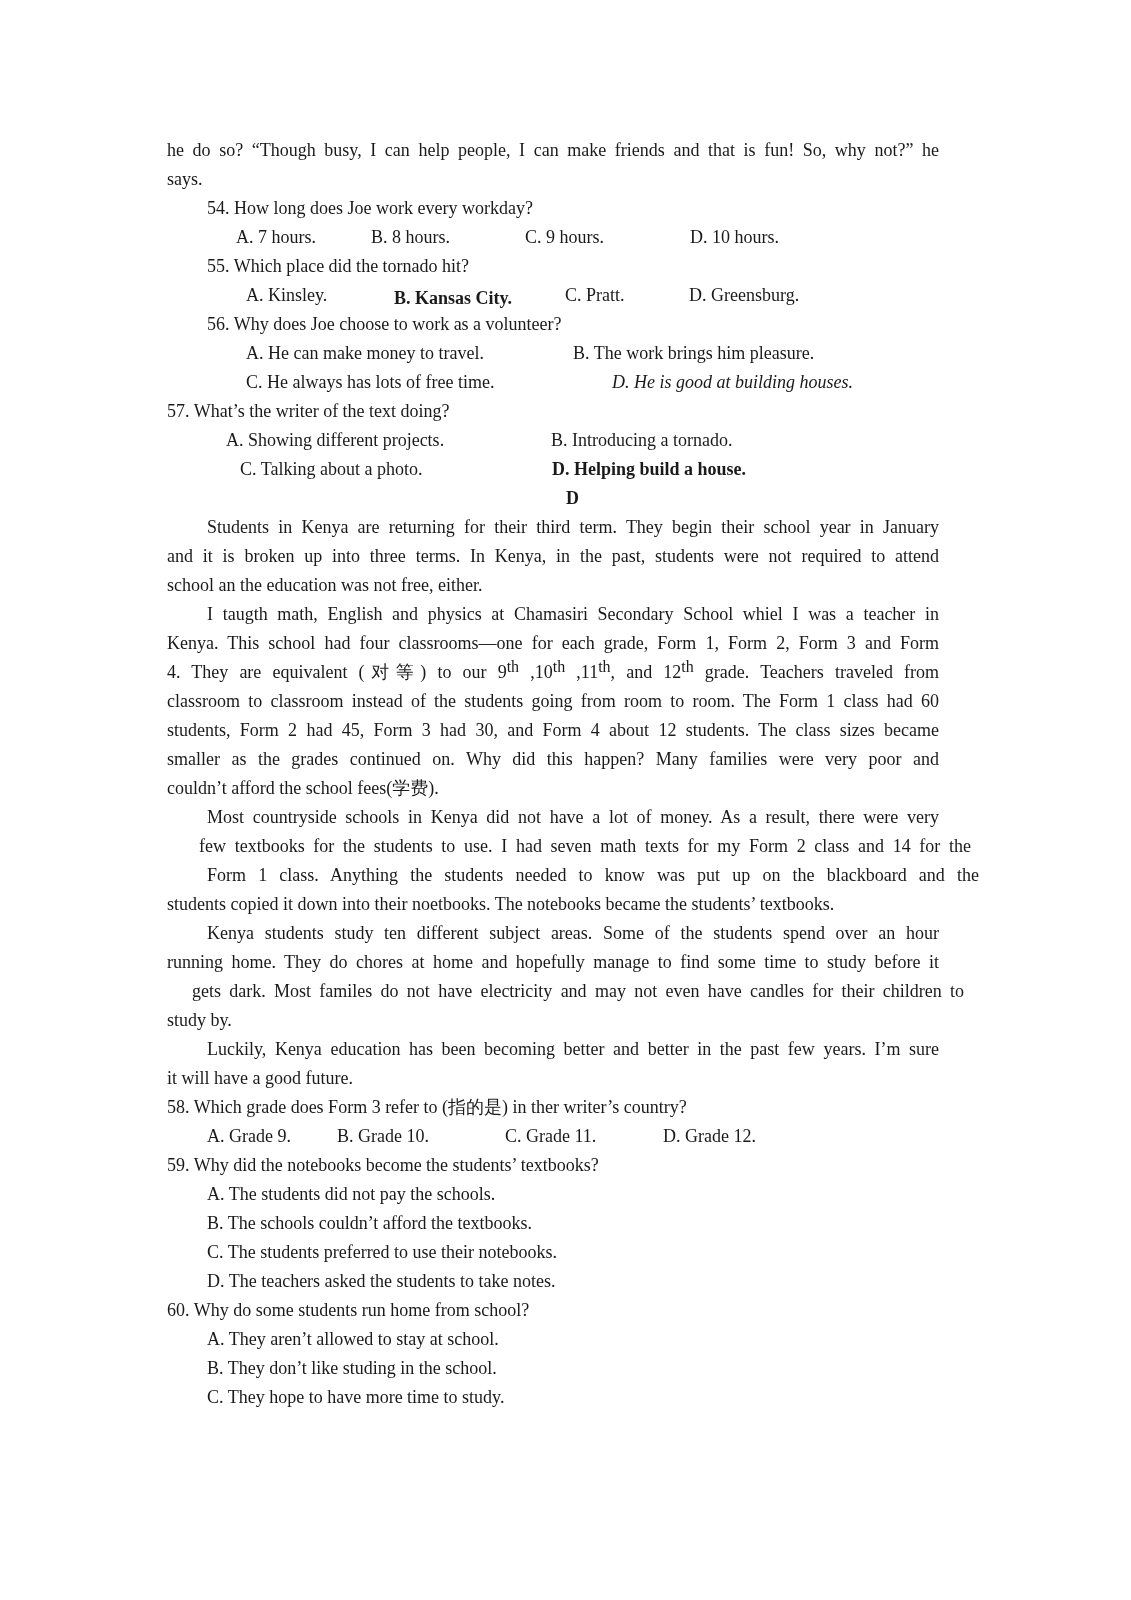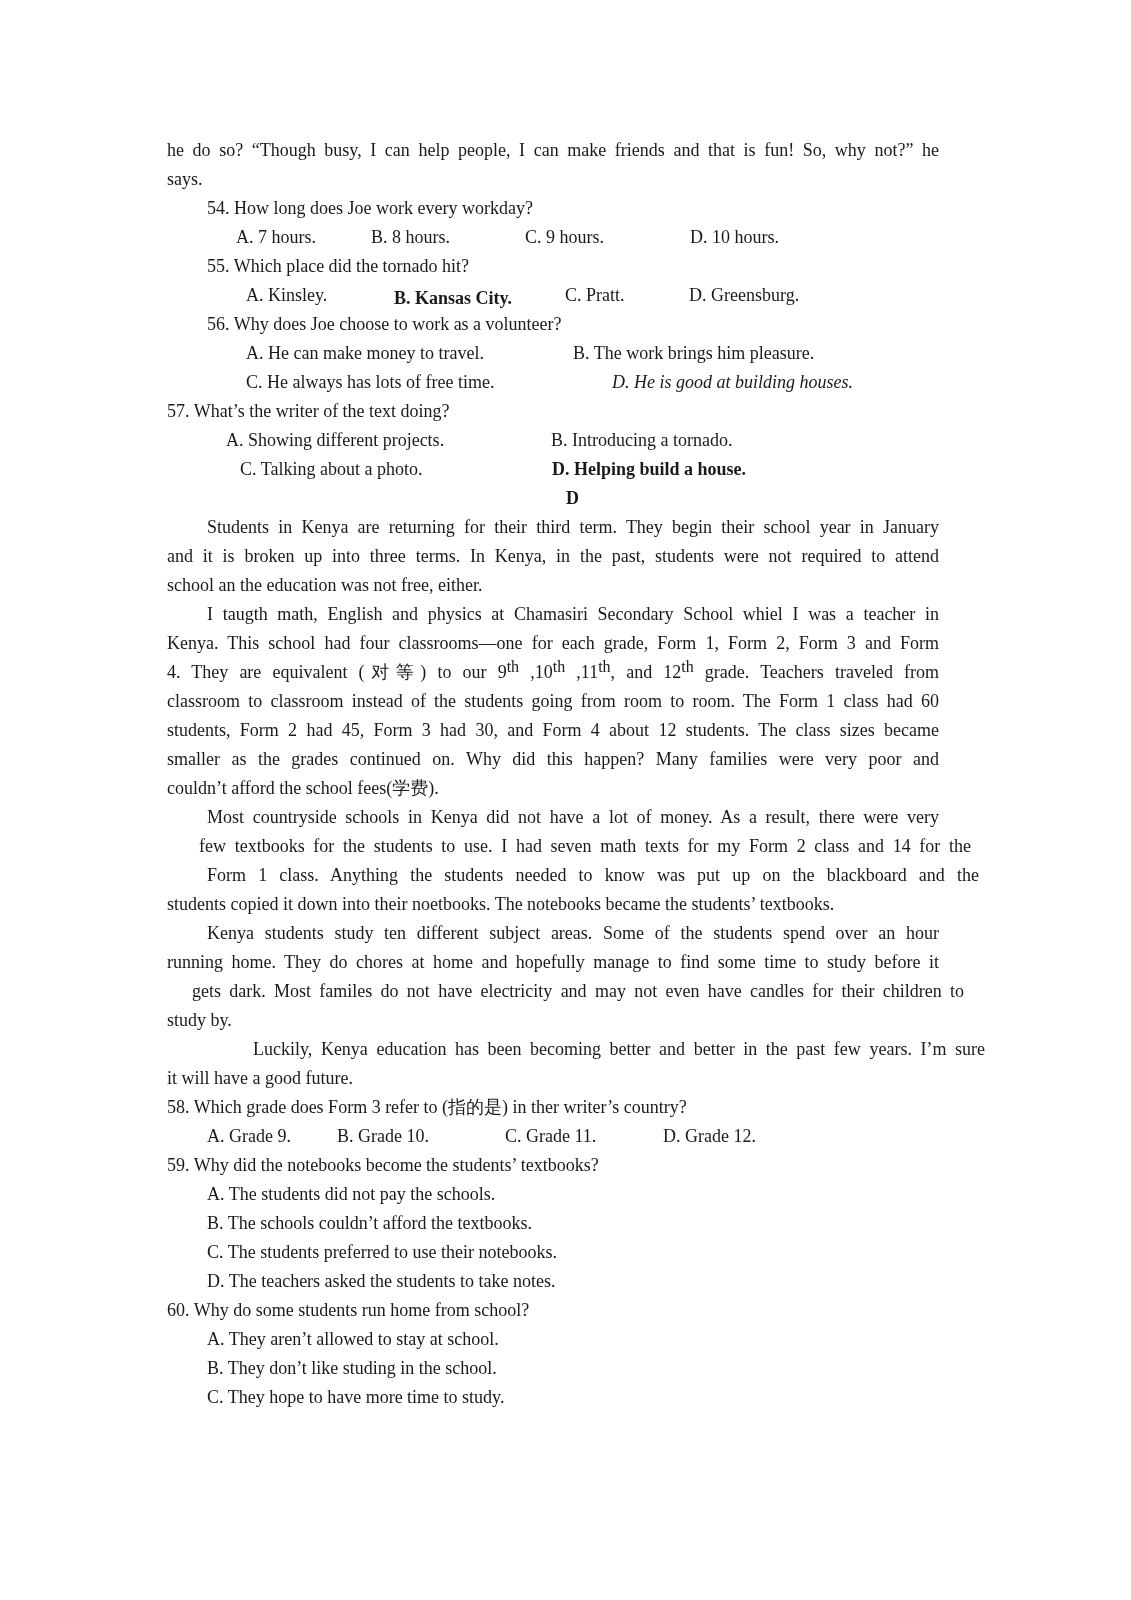--- a/index.html
+++ b/index.html
@@ -56,21 +56,21 @@
 <div class="ln" style="left:207px;top:806px;width:732px;text-align:justify;text-align-last:justify;white-space:normal;">Most countryside schools in Kenya did not have a lot of money. As a result, there were very</div>
 <div class="ln" style="left:167px;top:835px;width:772px;text-align:justify;text-align-last:justify;white-space:normal;margin-left:32px;">few textbooks for the students to use. I had seven math texts for my Form 2 class and 14 for the</div>
 <div class="ln" style="left:167px;top:864px;width:772px;text-align:justify;text-align-last:justify;white-space:normal;margin-left:40px;">Form 1 class. Anything the students needed to know was put up on the blackboard and the</div>
 <div class="ln" style="left:167px;top:893px;">students copied it down into their noetbooks. The notebooks became the students’ textbooks.</div>
 
 <div class="ln" style="left:207px;top:922px;width:732px;text-align:justify;text-align-last:justify;white-space:normal;">Kenya students study ten different subject areas. Some of the students spend over an hour</div>
 <div class="ln" style="left:167px;top:951px;width:772px;text-align:justify;text-align-last:justify;white-space:normal;">running home. They do chores at home and hopefully manage to find some time to study before it</div>
 <div class="ln" style="left:167px;top:980px;width:772px;text-align:justify;text-align-last:justify;white-space:normal;margin-left:25px;">gets dark. Most familes do not have electricity and may not even have candles for their children to</div>
 <div class="ln" style="left:167px;top:1009px;">study by.</div>
 
-<div class="ln" style="left:207px;top:1038px;width:732px;text-align:justify;text-align-last:justify;white-space:normal;margin-left:46px;">Luckily, Kenya education has been becoming better and better in the past few years. I’m sure</div>
+<div class="ln" style="left:207px;top:1038px;width:732px;text-align:justify;text-align-last:justify;white-space:normal;">Luckily, Kenya education has been becoming better and better in the past few years. I’m sure</div>
 <div class="ln" style="left:167px;top:1067px;">it will have a good future.</div>
 
 <div class="ln" style="left:167px;top:1096px;">58. Which grade does Form 3 refer to (指的是) in ther writer’s country?</div>
 <div class="ln" style="left:207px;top:1125px;">A. Grade 9.</div>
 <div class="ln" style="left:337px;top:1125px;">B. Grade 10.</div>
 <div class="ln" style="left:505px;top:1125px;">C. Grade 11.</div>
 <div class="ln" style="left:663px;top:1125px;">D. Grade 12.</div>
 
 <div class="ln" style="left:167px;top:1154px;">59. Why did the notebooks become the students’ textbooks?</div>
 <div class="ln" style="left:207px;top:1183px;">A. The students did not pay the schools.</div>

